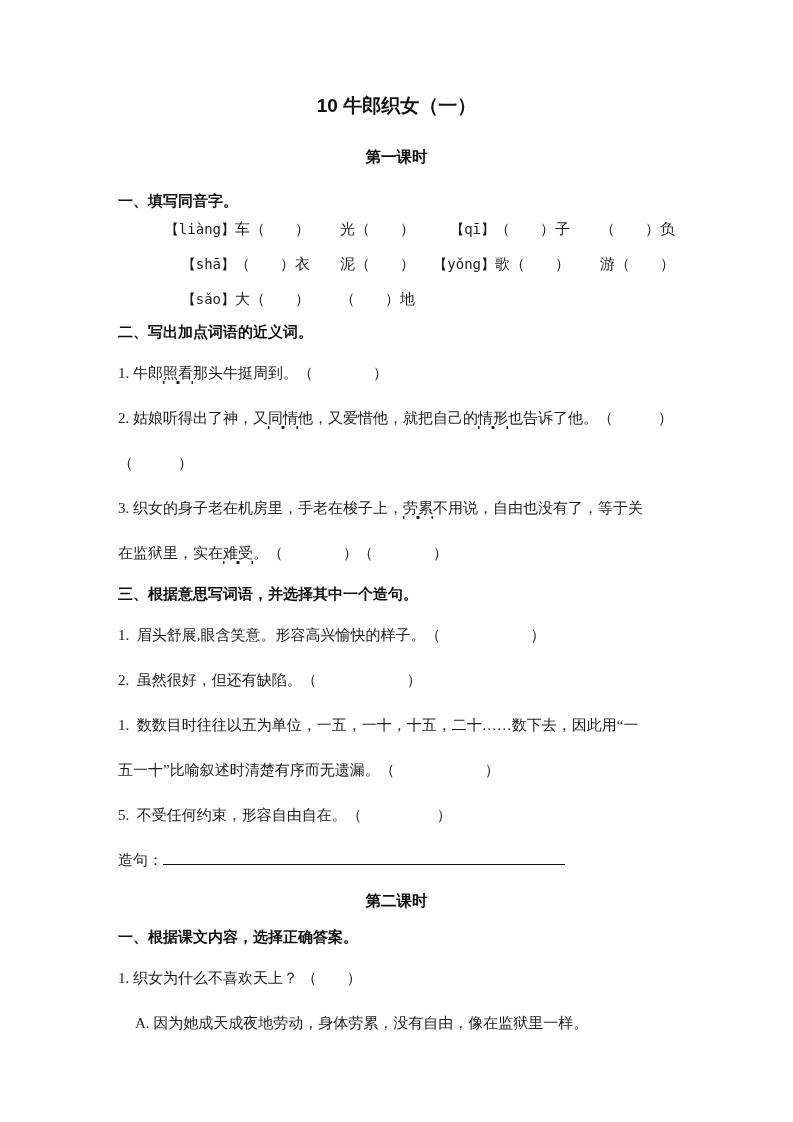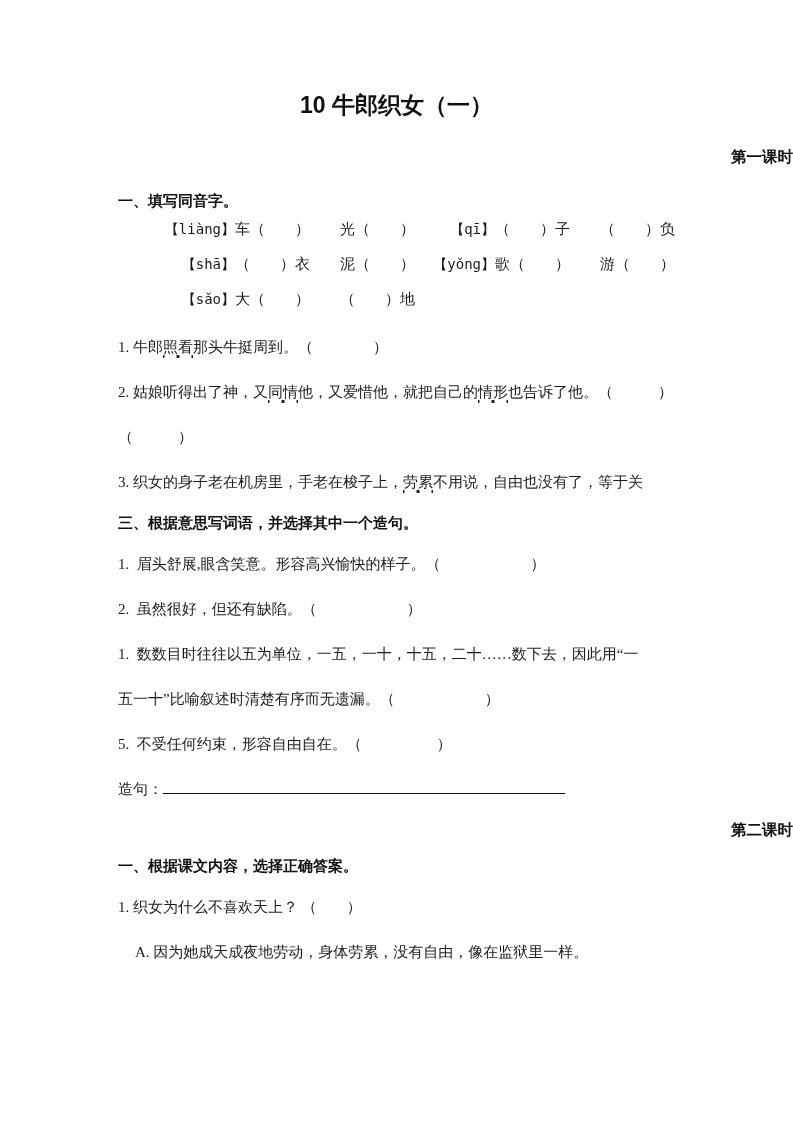--- a/index.html
+++ b/index.html
@@ -5,24 +5,24 @@
   html,body { margin:0; padding:0; background:#ffffff; }
   .page {
     position:relative; width:793px; height:1122px; margin:0 auto;
     background:#ffffff; overflow:hidden; color:#1b1b1b;
     font-family:"Liberation Serif","DejaVu Serif",serif; font-size:15px;
   }
   .content { padding:0 118px; }
   .doc-title {
     margin-top:92px; text-align:center;
     font-family:"Liberation Sans","DejaVu Sans",sans-serif;
-    font-weight:bold; font-size:23px; line-height:27px; color:#111;
+    font-weight:bold; font-size:19px; line-height:27px; color:#111;
   }
   .session-heading {
-    text-align:right; font-family:"Liberation Sans","DejaVu Sans",sans-serif;
+    text-align:center; font-family:"Liberation Sans","DejaVu Sans",sans-serif;
     font-weight:bold; font-size:15.5px; line-height:22px; color:#111;
   }
   .session-heading.first { margin-top:27px; }
   .session-heading.second { margin-top:6px; }
   .sec-heading {
     font-family:"Liberation Sans","DejaVu Sans",sans-serif;
     font-weight:bold; font-size:15px; line-height:22px; color:#111;
     white-space:pre-wrap;
   }
   .sec-heading.mt-lg { margin-top:22px; }
@@ -62,25 +62,27 @@
       <span class="hcell-right"><span class="pinyin">【qī】</span><span>（　　）子　　（　　）负</span></span>
     </div>
     <div class="hrow">
       <span class="hcell-left"><span class="pinyin">【shā】</span><span>（　　）衣　　泥（　　）</span></span>
       <span class="hcell-right"><span class="pinyin">【yǒng】</span><span>歌（　　）　　游（　　）</span></span>
     </div>
     <div class="hrow">
       <span class="hcell-left"><span class="pinyin">【sǎo】</span><span>大（　　）　　（　　）地</span></span>
     </div>
 
+    <div class="sec-heading mt-sm">二、写出加点词语的近义词。</div>
 
     <p class="line"><span>1. 牛郎</span><span class="dot">照看</span><span>那头牛挺周到。（　　　　）</span></p>
     <p class="line"><span>2. 姑娘听得出了神，又</span><span class="dot">同情</span><span>他，又爱惜他，就把自己的</span><span class="dot">情形</span><span>也告诉了他。（　　　）</span></p>
     <p class="line"><span>（　　　）</span></p>
     <p class="line"><span>3. 织女的身子老在机房里，手老在梭子上，</span><span class="dot">劳累</span><span>不用说，自由也没有了，等于关</span></p>
+    <p class="line"><span>在监狱里，实在</span><span class="dot">难受</span><span>。（　　　　）（　　　　）</span></p>
 
     <div class="sec-heading">三、根据意思写词语，并选择其中一个造句。</div>
 
     <p class="line">1.  眉头舒展,眼含笑意。形容高兴愉快的样子。（　　　　　　）</p>
     <p class="line">2.  虽然很好，但还有缺陷。（　　　　　　）</p>
     <p class="line">1.  数数目时往往以五为单位，一五，一十，十五，二十……数下去，因此用“一</p>
     <p class="line">五一十”比喻叙述时清楚有序而无遗漏。（　　　　　　）</p>
     <p class="line">5.  不受任何约束，形容自由自在。（　　　　　）</p>
 
     <p class="zaoju-row"><span>造句：</span><span class="writing-line"></span></p>

